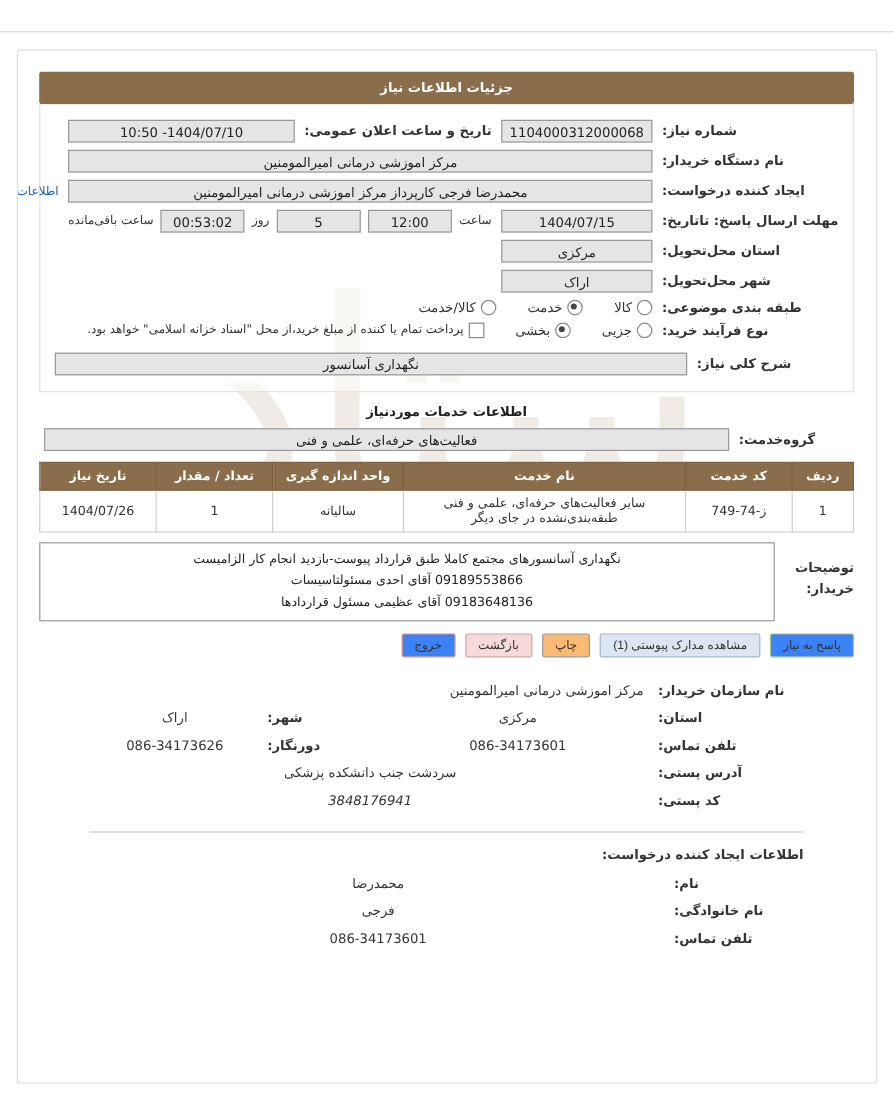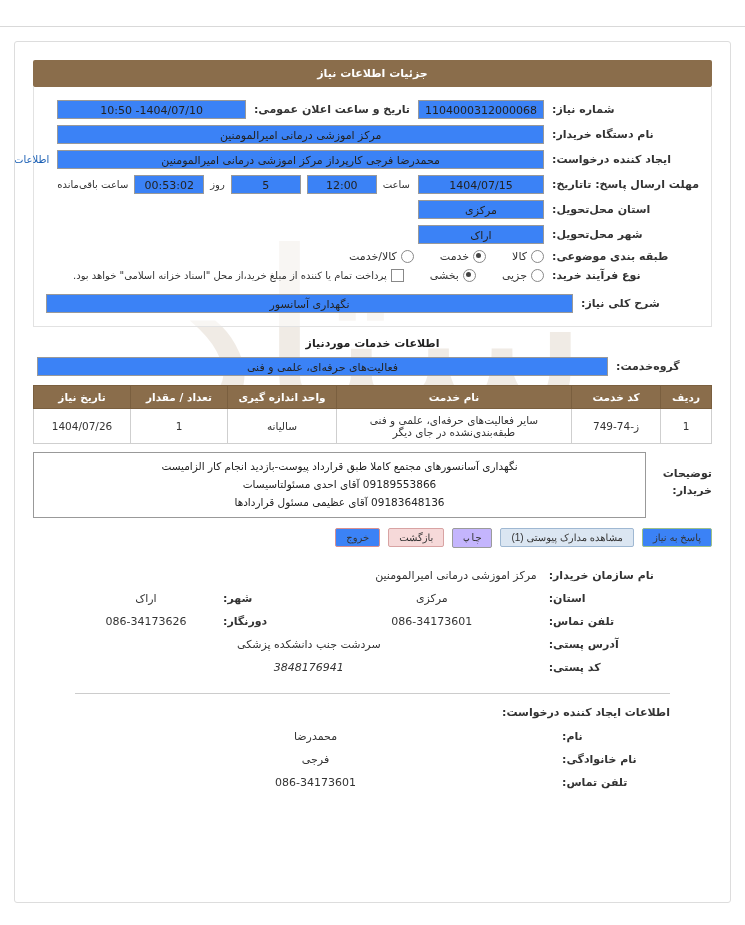--- a/index.html
+++ b/index.html
@@ -81,21 +81,21 @@
   .lbl {
     text-align: left;
     font-weight: bold;
     color: #333;
     white-space: nowrap;
     width: 118px;
     padding-left: 6px;
   }
   .fld {
     border: 1px solid #999;
-    background: #3b82f6;
+    background: #e5e5e5;
     height: 19px;
     line-height: 19px;
     padding: 0 6px;
     text-align: center;
     font-size: 11px;
     color: #222;
     box-sizing: border-box;
     display: block;
     width: 100%;
   }
@@ -190,21 +190,21 @@
     font-size: 10px;
     padding: 3px 10px;
     border-radius: 2px;
     background: #eee;
     color: #333;
     cursor: pointer;
     white-space: nowrap;
   }
   .btn.green { background: #3b82f6; border-color: #9cc08a; }
   .btn.blue  { background: #dbe6f2; border-color: #9fb8d2; }
-  .btn.grey  { background: #c4b5fd; font-family: Liberation Mono, monospace; }
+  .btn.grey  { background: #fdba74; }
   .btn.pink  { background: #f6d9d9; border-color: #d8a3a3; }
   .btn.red   { background: #3b82f6; border-color: #d89090; }
 
   .contact-section { margin-top: 16px; }
   table.contact {
     width: calc(100% - 130px);
     margin: 14px 70px 0 60px;
     border-collapse: collapse;
     font-size: 11px;
   }

